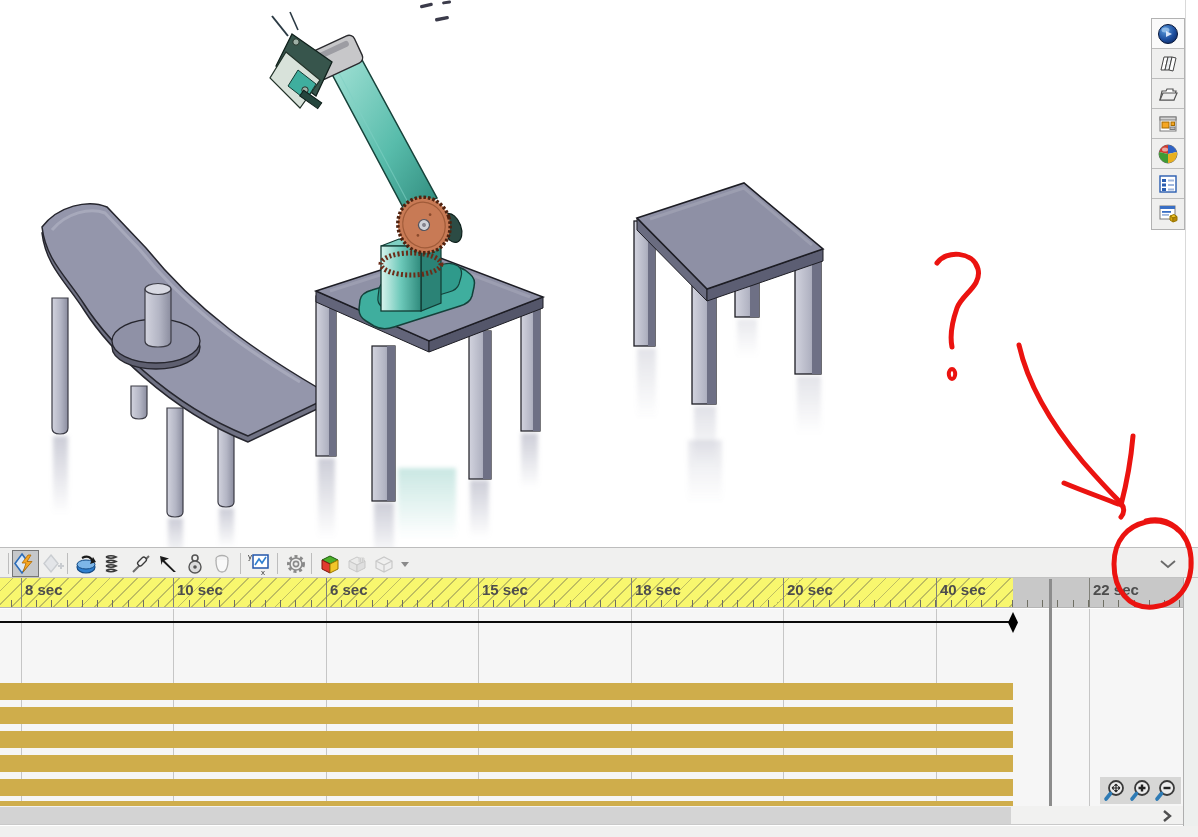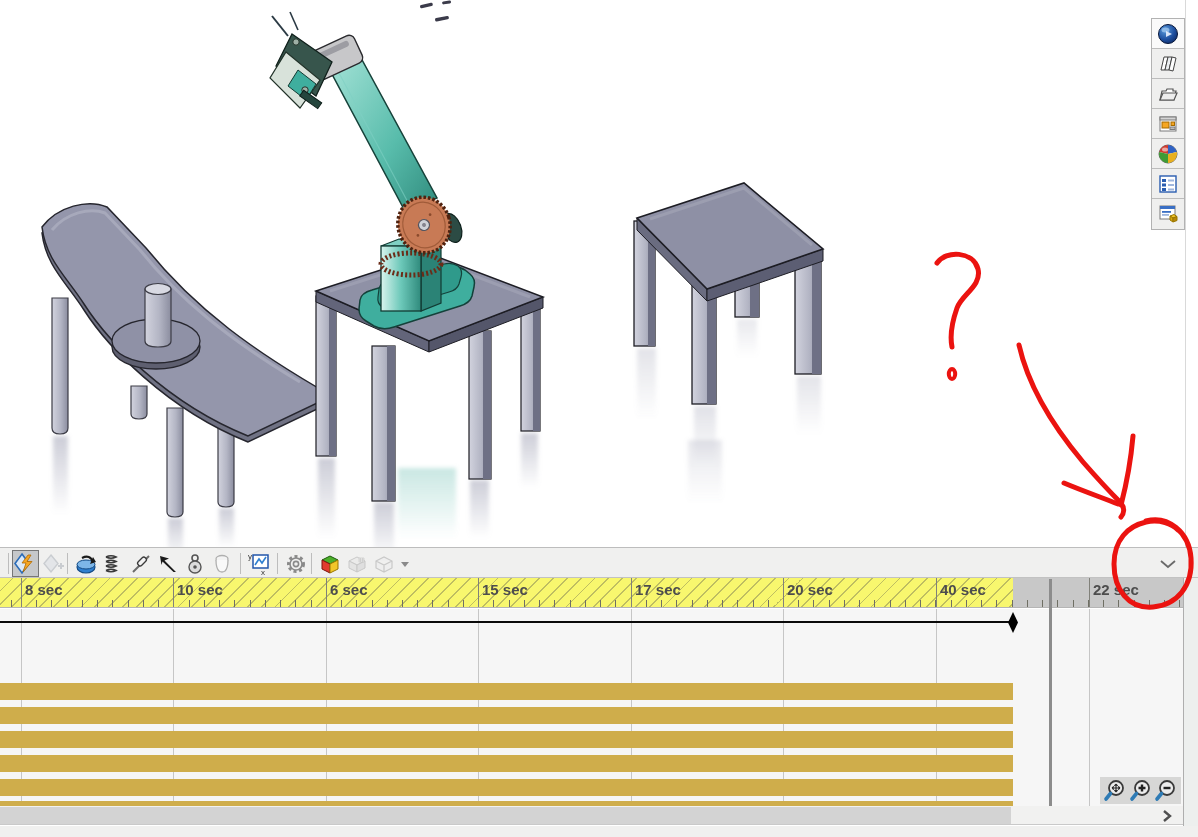--- a/index.html
+++ b/index.html
@@ -404,21 +404,21 @@
     <div class="vtick" style="left:326px"></div>
     <div class="vtick" style="left:478px"></div>
     <div class="vtick" style="left:631px"></div>
     <div class="vtick" style="left:783px"></div>
     <div class="vtick" style="left:936px"></div>
     <div class="vtick" style="left:1089px"></div>
     <span class="rlabel" style="left:25px">8 sec</span>
     <span class="rlabel" style="left:177px">10 sec</span>
     <span class="rlabel" style="left:330px">6 sec</span>
     <span class="rlabel" style="left:482px">15 sec</span>
-    <span class="rlabel" style="left:635px">17 sec</span>
+    <span class="rlabel" style="left:635px">18 sec</span>
     <span class="rlabel" style="left:787px">20 sec</span>
     <span class="rlabel" style="left:940px">40 sec</span>
     <span class="rlabel" style="left:1093px">22 sec</span>
   </div>
 
   <div class="canvas">
     <div class="vgrid" style="left:21px"></div>
     <div class="vgrid" style="left:173px"></div>
     <div class="vgrid" style="left:326px"></div>
     <div class="vgrid" style="left:478px"></div>

